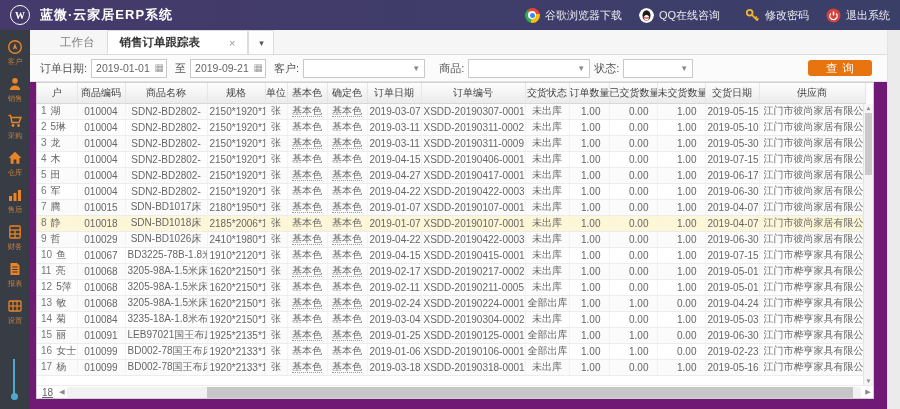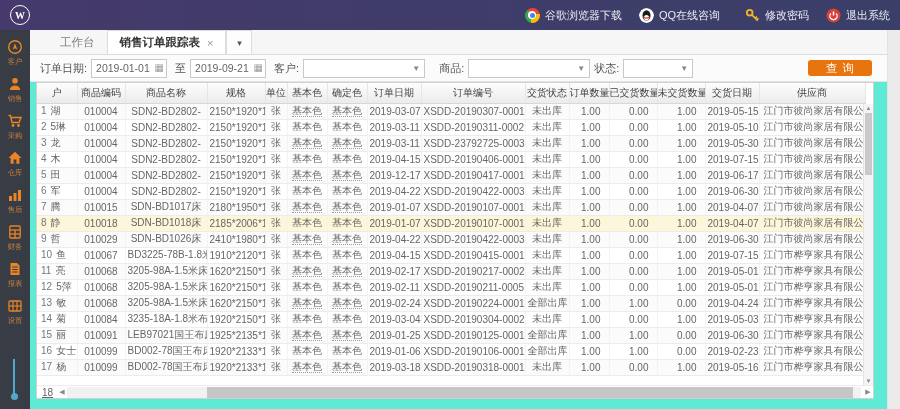--- a/index.html
+++ b/index.html
@@ -29,29 +29,29 @@
   .sidebar { width:30px; background:#373c45; display:flex; flex-direction:column; align-items:center;
     padding-top:9px; position:relative;font-family:Liberation Serif, serif; }
   .side-item { display:flex; flex-direction:column; align-items:center; margin-bottom:9px; cursor:pointer; }
   .side-item svg { width:16px; height:16px; }
   .side-label { font-size:8px; color:#c8803d; margin-top:1px; white-space:nowrap; transform:scale(.92); }
   .side-slider { position:absolute; bottom:12px; left:13px; width:2px; height:38px; background:#4fa9cc; }
   .side-slider:after { content:""; position:absolute; bottom:-3px; left:-2.5px; width:7px; height:7px;
     border-radius:50%; background:#4fa9cc; }
 
   
-  .main { flex:1; position:relative; background:#5eead4; }
+  .main { flex:1; position:relative; background:#701a75; }
   .right-gutter { position:absolute; top:0; right:0; bottom:0; width:13px; background:#ebebeb;
     border-left:1px solid #e2e2e2; z-index:6; }
 
   
   .tabstrip { height:25px; background:#f6f6f7; border-bottom:1px solid #dcdcdc;
     display:flex; align-items:stretch; padding-left:18px; }
   .tab { padding:0 12px; font-size:11.5px; color:#808080; display:flex; align-items:center; cursor:pointer; }
-  .tab.active { background:#fff; border:1px solid #dcdcdc; border-bottom:none; color:#333; font-weight:bold; }
+  .tab.active { background:#fff; border:1px solid #dcdcdc; border-bottom:none; color:#333; font-weight:bold;gap:22px; }
   .tab-close { color:#999; font-weight:normal; margin-left:7px; font-size:11px; cursor:pointer; }
   .tab-caret { width:26px; display:flex; align-items:center; justify-content:center; color:#555;
     border:1px solid #dcdcdc; border-bottom:none; background:#fdfdfd; font-size:9px; cursor:pointer; }
 
   
   .filterbar { height:27px; background:#fbfbfb; border-bottom:1px solid #e4e4e4;
     display:flex; align-items:center; padding-left:10px; font-size:11px; color:#555; }
   .flabel { margin:0 4px 0 8px; white-space:nowrap; }
   .inwrap { position:relative; }
   .date-input { width:76px; height:19px; border:1px solid #c9c9c9; font-size:10.5px; color:#666;
@@ -96,20 +96,21 @@
   
   .watermark { position:absolute; left:332px; top:196px; font-size:24px; letter-spacing:1px;
     color:rgba(140,140,140,0.12); -webkit-text-stroke:1px rgba(130,130,130,0.42);
     white-space:nowrap; z-index:5; pointer-events:none; font-family:"DejaVu Sans Mono",monospace; }
 </style>
 </head>
 <body>
 
 <div class="app-header">
   <span class="logo-circle">W</span>
+  <span class="app-title">蓝微·云家居ERP系统</span>
   <div class="header-right">
     <div class="hlink">
       <span class="ico14 chrome">
           <i></i>
         </span>
       <span>谷歌浏览器下载</span>
     </div>
     <div class="hlink">
       <svg class="ico14" viewBox="0 0 16 16">
         <circle cx="8" cy="8" r="8" fill="#fff"></circle>
@@ -324,21 +325,21 @@
             </tr>
             <tr>
               <td class="lft"><span class="rn">3</span><span>龙</span></td>
               <td>010004</td>
               <td>SDN2-BD2802-</td>
               <td>2150*1920*1</td>
               <td>张</td>
               <td class="ccol"><span>基本色</span></td>
               <td class="ccol"><span>基本色</span></td>
               <td>2019-03-11</td>
-              <td>XSDD-23792725-0003</td>
+              <td>XSDD-20190311-0009</td>
               <td>未出库</td>
               <td class="num">1.00</td>
               <td class="num">0.00</td>
               <td class="num">1.00</td>
               <td>2019-05-30</td>
               <td class="lft">江门市彼尚家居有限公</td>
             </tr>
             <tr>
               <td class="lft"><span class="rn">4</span><span>木</span></td>
               <td>010004</td>
@@ -357,21 +358,21 @@
               <td class="lft">江门市彼尚家居有限公</td>
             </tr>
             <tr>
               <td class="lft"><span class="rn">5</span><span>田</span></td>
               <td>010004</td>
               <td>SDN2-BD2802-</td>
               <td>2150*1920*1</td>
               <td>张</td>
               <td class="ccol"><span>基本色</span></td>
               <td class="ccol"><span>基本色</span></td>
-              <td>2019-12-17</td>
+              <td>2019-04-27</td>
               <td>XSDD-20190417-0001</td>
               <td>未出库</td>
               <td class="num">1.00</td>
               <td class="num">0.00</td>
               <td class="num">1.00</td>
               <td>2019-06-17</td>
               <td class="lft">江门市彼尚家居有限公</td>
             </tr>
             <tr>
               <td class="lft"><span class="rn">6</span><span>军</span></td>

